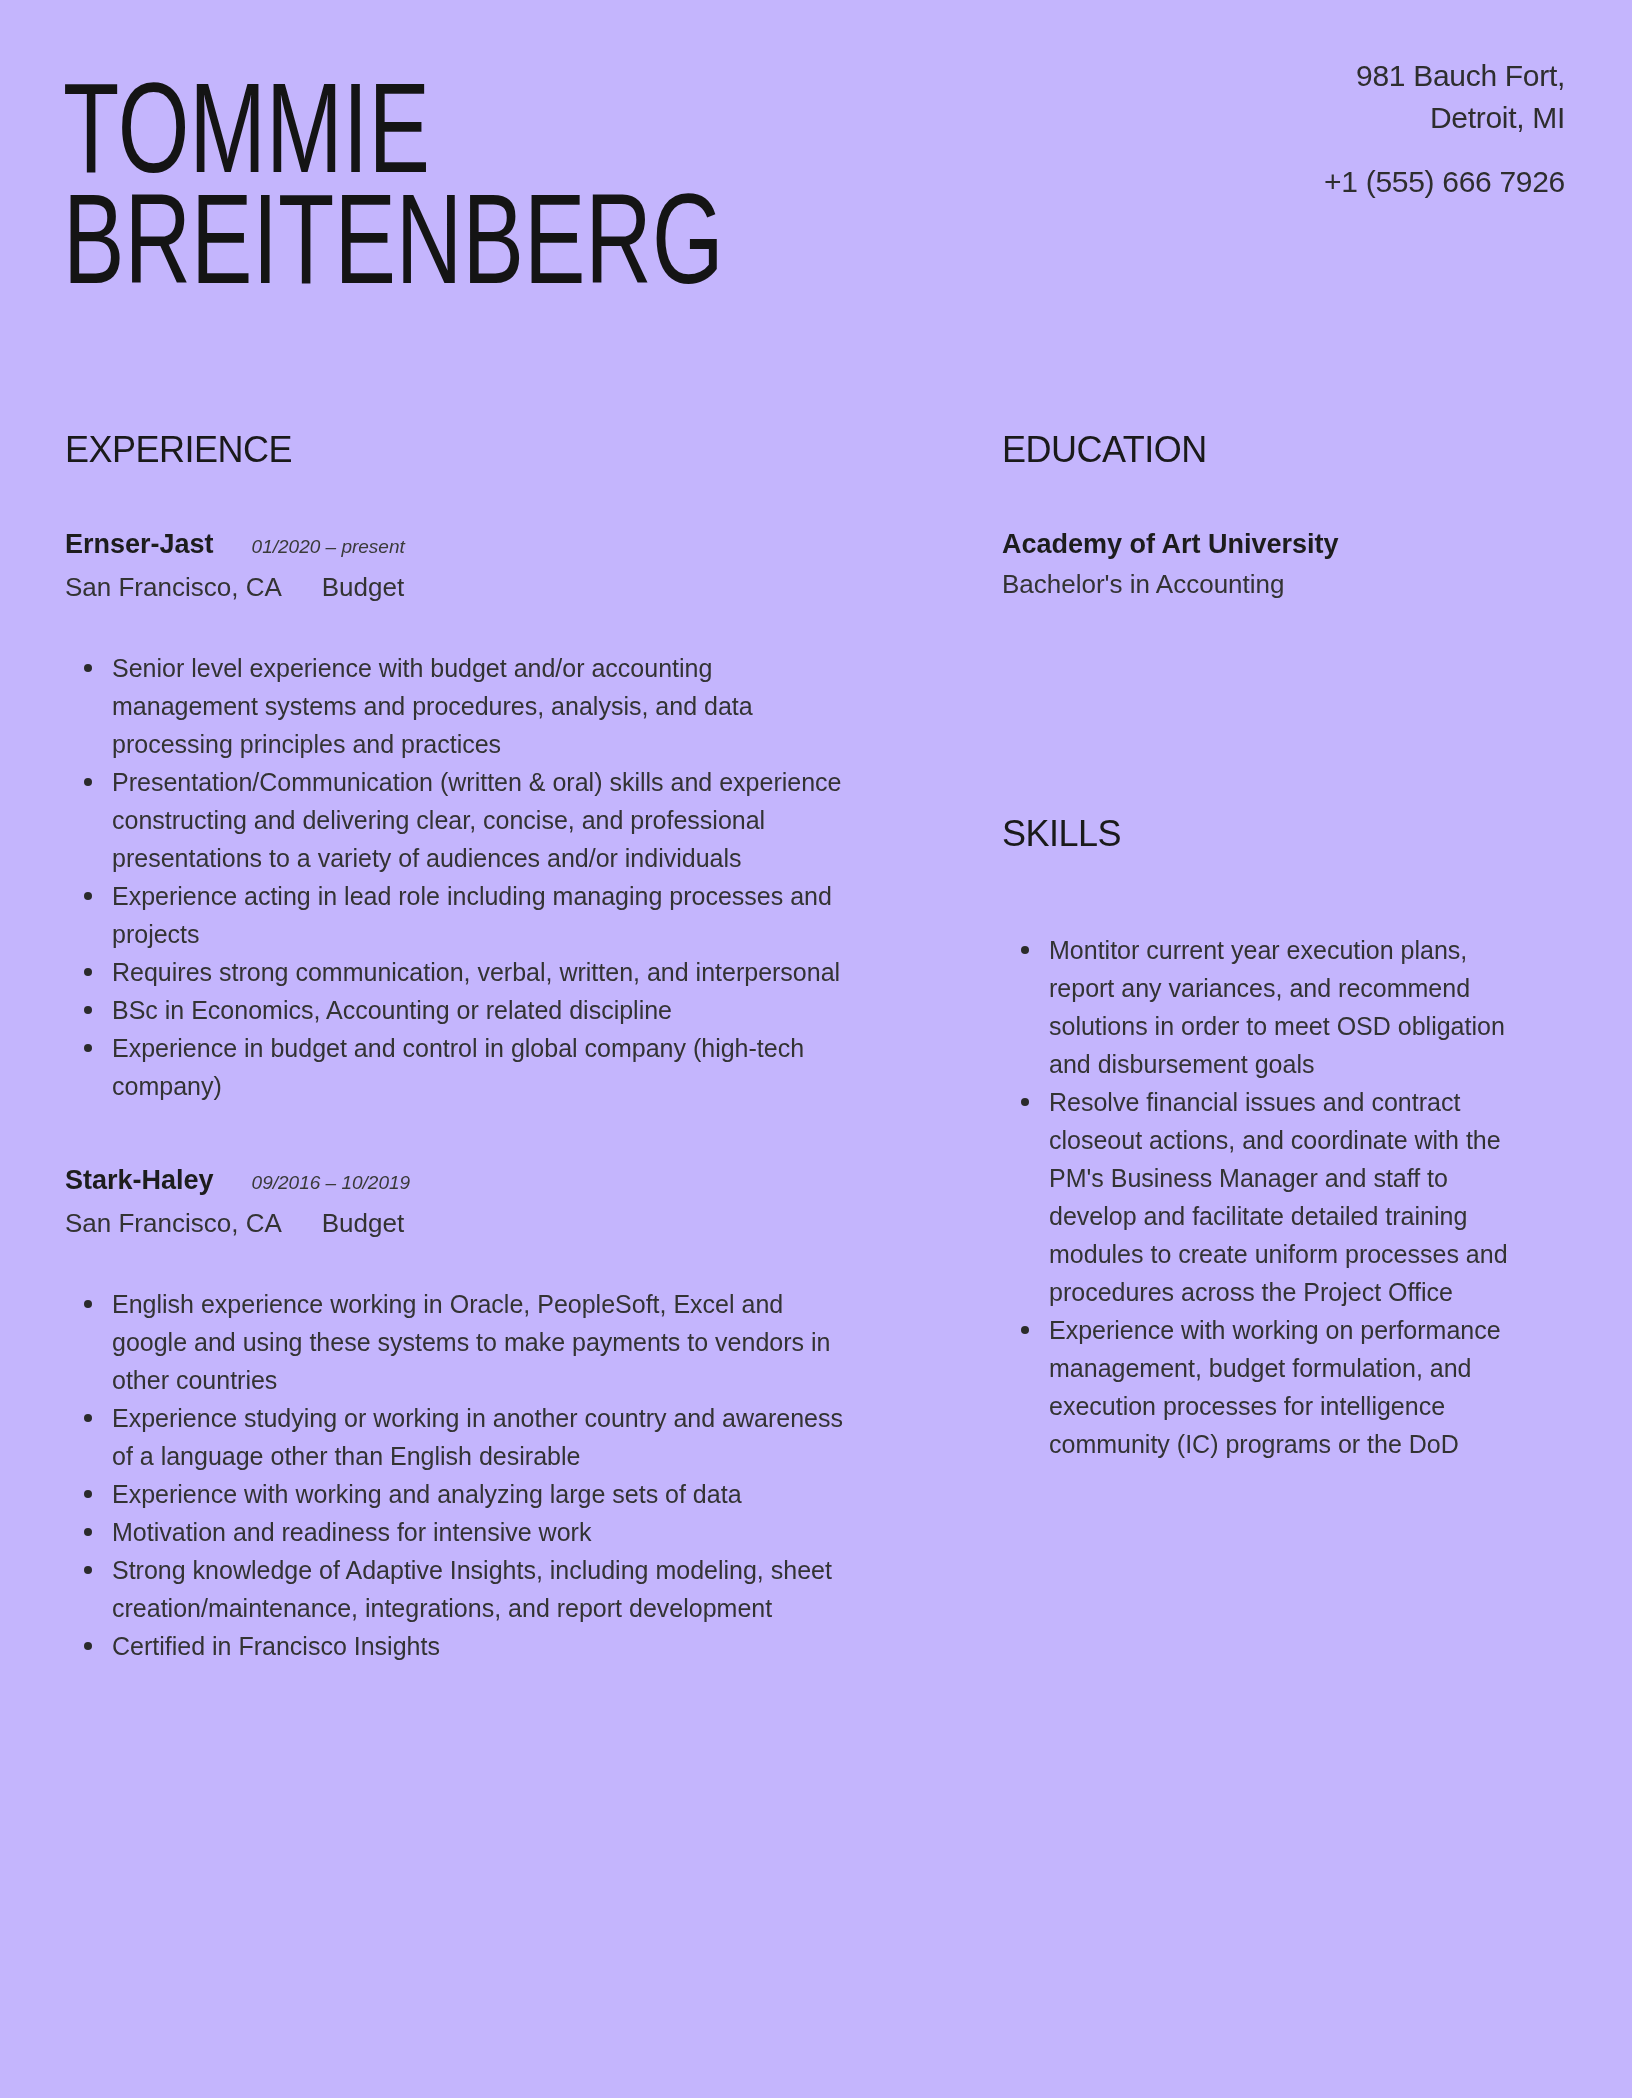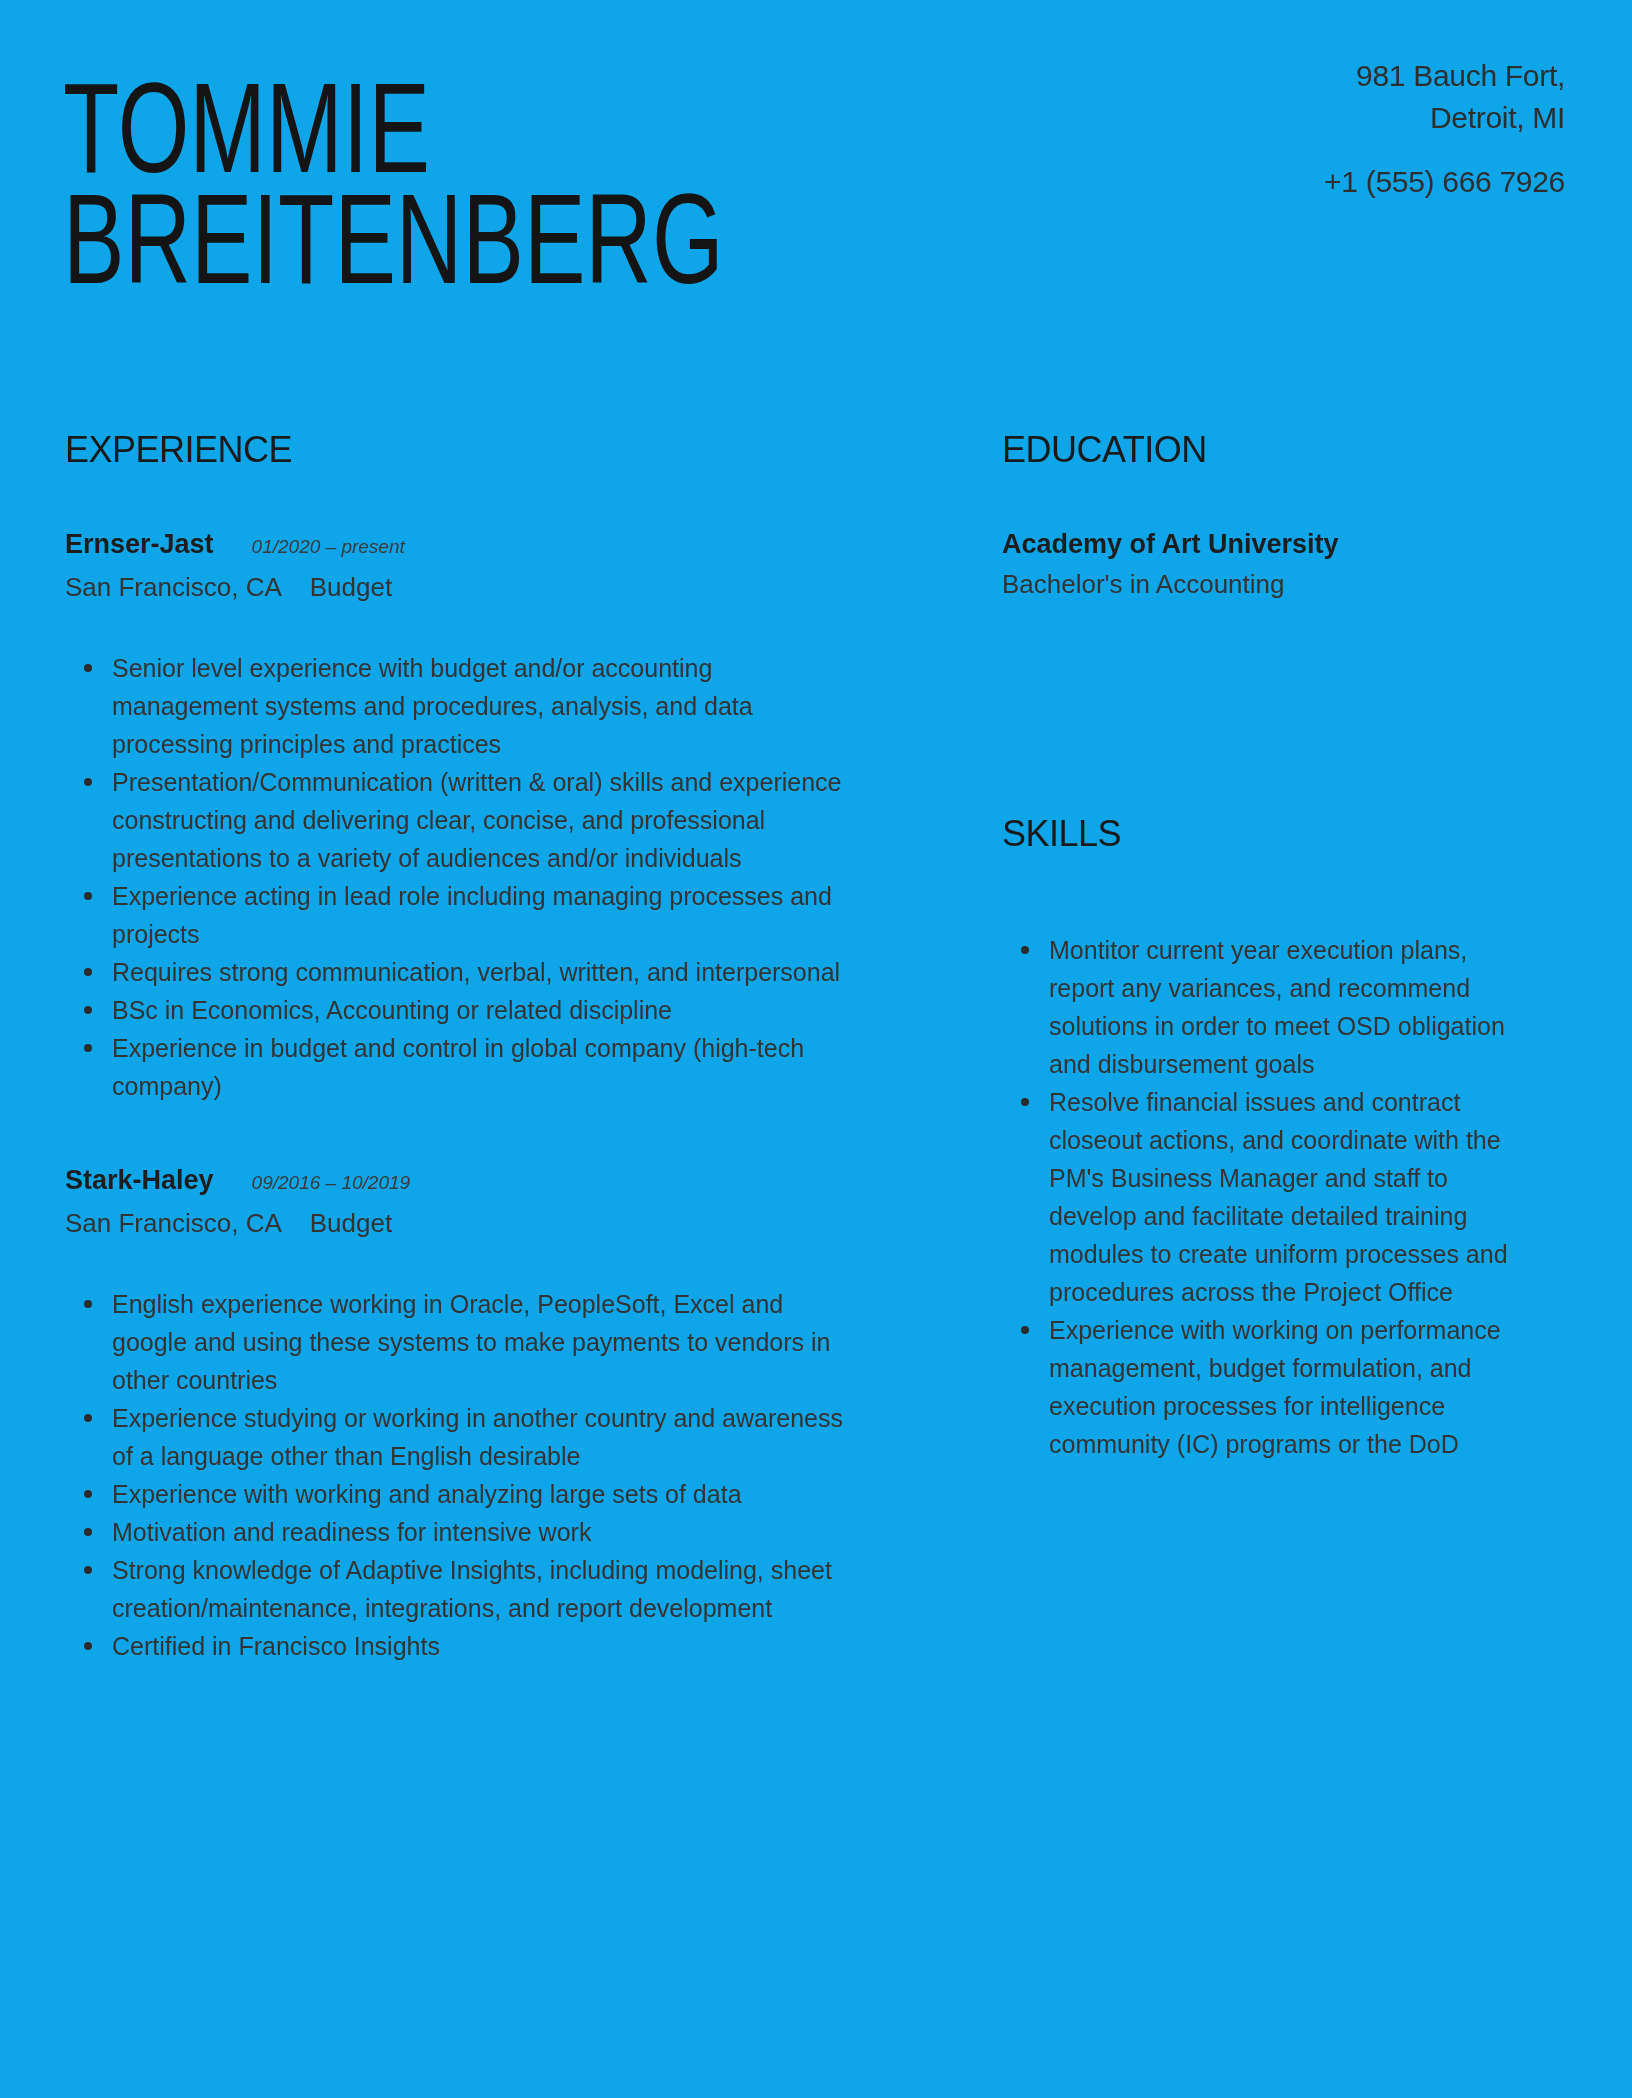--- a/index.html
+++ b/index.html
@@ -1,20 +1,20 @@
 <!DOCTYPE html>
 <html><head>
 <meta charset="utf-8">
 <style>
   html, body { margin: 0; padding: 0; background: #ffffff; }
   .page {
     position: relative;
     width: 1632px;
     height: 2098px;
-    background: #0ea5e9;
+    background: #c4b5fd;
     font-family: "Liberation Sans", sans-serif;
     color: #2a2a2a;
     overflow: hidden;
   }
   
   .header {
     display: flex;
     justify-content: space-between;
     align-items: flex-start;
     padding: 55px 67px 0 63px;
@@ -51,21 +51,21 @@
     font-size: 36px;
     line-height: 42px;
     font-weight: 400;
     letter-spacing: -0.5px;
     color: #1a1a1a;
   }
   .job-title-row { font-size: 27px; line-height: 40px; }
   .company { font-weight: 700; color: #1d1d1d; }
   .dates { font-style: italic; font-size: 19px; color: #3a3a3a; margin-left: 38px; }
   .meta-row { font-size: 26px; line-height: 40px; color: #333333; }
-  .department { margin-left: 28px; }
+  .department { margin-left: 40px; }
   ul.bullets {
     list-style: none;
     margin: 42px 0 0 0;
     padding: 0;
     font-size: 25px;
     line-height: 38px;
     color: #333333;
   }
   .col-left ul.bullets { max-width: 780px; }
   .col-right ul.bullets { max-width: 532px; margin-top: 76px; }

